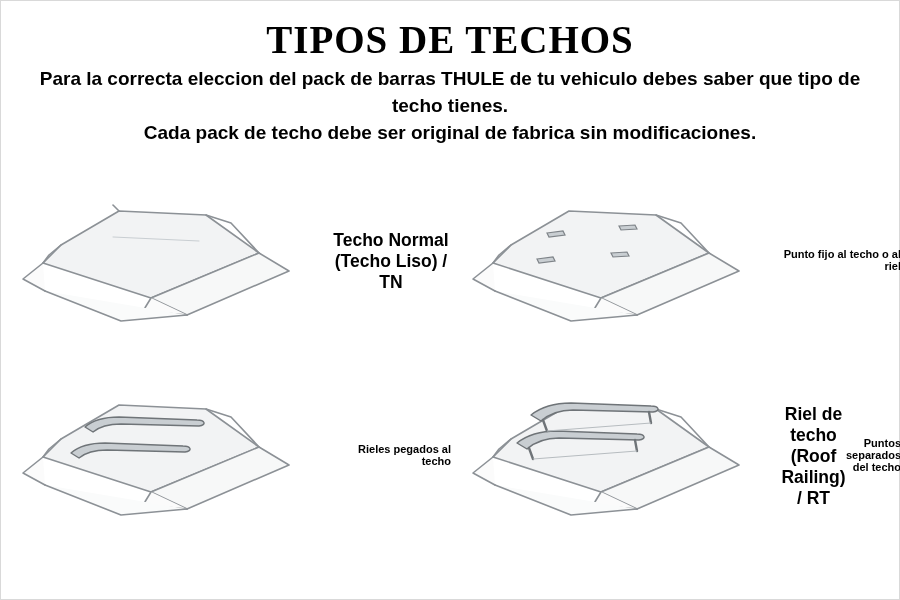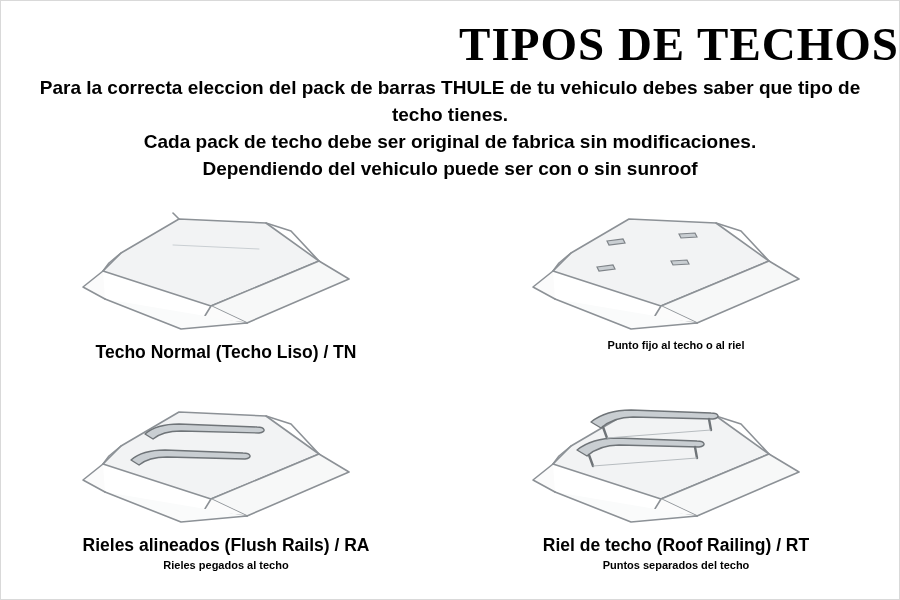--- a/index.html
+++ b/index.html
@@ -15,22 +15,22 @@
     overflow: hidden;
   }
   .page {
     position: relative;
     width: 900px;
     height: 600px;
     box-sizing: border-box;
     border: 1px solid #d9d9d9;
   }
   .title {
-    text-align: right;
-    font-size: 47px;
+    text-align: center;
+    font-size: 39px;
     font-weight: bold;
     letter-spacing: 1px;
     margin: 16px 0 4px 0;
     font-family: "Liberation Serif", serif;
   }
   .subtitle-block {
     text-align: center;
     font-size: 19px;
     font-weight: bold;
     line-height: 1.42;
@@ -42,21 +42,21 @@
   .grid {
     position: relative;
     margin-top: 14px;
     display: grid;
     grid-template-columns: 450px 450px;
     grid-template-rows: 195px 195px;
   }
   .cell {
     position: relative;
     display: flex;
-    flex-direction: column;
+    flex-direction: row;
     align-items: center;
     justify-content: flex-start;
   }
   .art {
     width: 330px;
     height: 135px;
     position: relative;
   }
   .art svg {
     display: block;
@@ -82,21 +82,20 @@
 </head>
 <body>
 
 <div class="page">
 
   <div class="title">TIPOS DE TECHOS</div>
 
   <div class="subtitle-block">
     <span class="subtitle-line">Para la correcta eleccion del pack de barras THULE de tu vehiculo debes saber que tipo de techo tienes.</span>
     <span class="subtitle-line">Cada pack de techo debe ser original de fabrica sin modificaciones.</span>
-    <span class="subtitle-line">Dependiendo del vehiculo puede ser con o sin sunroof</span>
   </div>
 
   <div class="grid">
 
     <div class="cell cell-tn">
       <div class="art">
         <svg width="330" height="135" viewBox="0 0 330 135" xmlns="http://www.w3.org/2000/svg">
           <g fill="none" stroke="#8c9196" stroke-width="1.6" stroke-linejoin="round" stroke-linecap="round">
 
             <path d="M60 52 L118 18 L205 22 L258 60 L150 105 L42 70 Z" fill="#f2f3f4"></path>
@@ -156,21 +155,20 @@
             <path d="M44 98 L120 128 L186 122" fill="#fafbfb"></path>
             <path d="M205 22 L230 30 L258 60"></path>
           </g>
 
           <g fill="#c9ced2" stroke="#6f7478" stroke-width="1.4" stroke-linejoin="round">
             <path d="M84 40 C 92 33, 104 30, 118 30 L 196 33 C 204 33, 206 38, 198 39 L 120 37 C 108 37, 98 40, 92 45 Z"></path>
             <path d="M70 66 C 78 59, 90 56, 104 56 L 182 59 C 190 59, 192 64, 184 65 L 106 63 C 94 63, 84 66, 78 71 Z"></path>
           </g>
         </svg>
       </div>
-      <div class="caption">Rieles alineados (Flush Rails) / RA</div>
       <div class="subcaption">Rieles pegados al techo</div>
     </div>
 
     <div class="cell cell-rt">
       <div class="art">
         <svg width="330" height="135" viewBox="0 0 330 135" xmlns="http://www.w3.org/2000/svg">
           <g fill="none" stroke="#8c9196" stroke-width="1.6" stroke-linejoin="round" stroke-linecap="round">
             <path d="M60 52 L118 18 L205 22 L258 60 L150 105 L42 70 Z" fill="#f2f3f4"></path>
             <path d="M258 60 L288 78 L186 122 L150 105 Z" fill="#f7f8f8"></path>
             <path d="M42 70 L22 86 L44 98" fill="#fbfbfb"></path>

